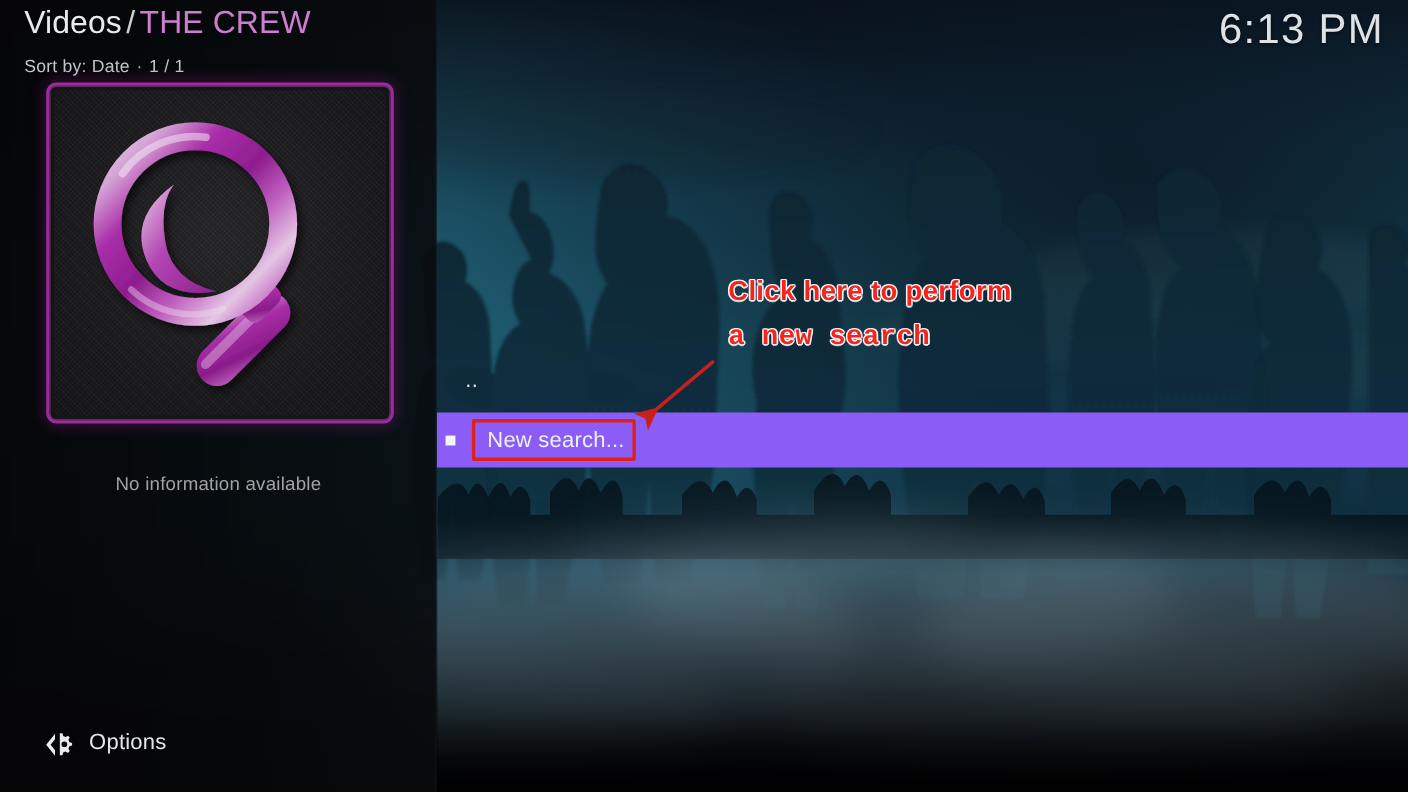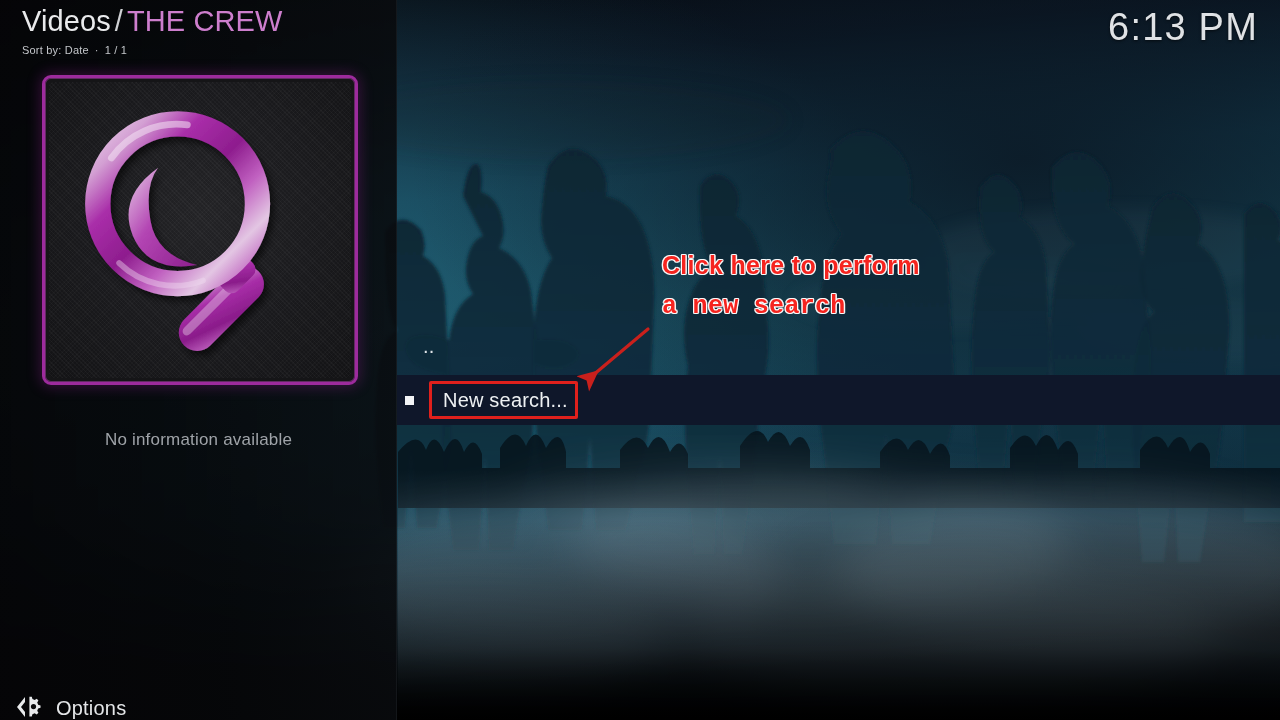--- a/index.html
+++ b/index.html
@@ -28,21 +28,21 @@
   
   #header-block{ position:absolute; left:22px; top:4px; width:360px; }
   #title-line{
     font-size:29px; line-height:34px; font-weight:400; white-space:nowrap;
     letter-spacing:0.1px;
   }
   #title-line .t-videos{ color:#e9eaec; }
   #title-line .t-sep{ color:#cfd1d4; padding:0 4px; }
   #title-line .t-name{ color:#cd7ecd; }
   #subtitle-line{
-    margin-top:2px; font-size:11px; line-height:20px; color:#c3c6ca; white-space:nowrap;
+    margin-top:13px; font-size:16px; line-height:20px; color:#c3c6ca; white-space:nowrap;
     letter-spacing:0.2px;
   }
   #subtitle-line .sub-dot{ padding:0 6px; color:#b7babe; }
 
   
   #thumb-wrap{
     position:absolute; left:42px; top:75px; width:316px; height:310px;
   }
   #thumb-border{
     position:absolute; inset:0; border:3px solid #9d2b9d; border-radius:9px;
@@ -59,43 +59,43 @@
   }
   #thumb-inner svg{ position:absolute; left:0; top:0; width:100%; height:100%; }
 
   #plot-text{
     position:absolute; left:0; top:430px; width:397px; text-align:center;
     font-size:17px; color:#9fa3a8; letter-spacing:0.2px;
   }
 
   
   #options-bar{
-    position:absolute; left:0; bottom:0; width:397px; height:56px;
-    display:flex; align-items:flex-end; padding-left:14px;
+    position:absolute; left:13px; bottom:0; width:397px; height:56px;
+    display:flex; align-items:flex-start; padding-left:26px;
   }
   #options-icon{ width:30px; height:26px; margin-right:12px; flex:0 0 auto; }
   #options-label{ font-size:20px; color:#e4e6e8; letter-spacing:0.2px; }
 
   
   #clock{
     position:absolute; right:22px; top:4px;
     font-size:38px; line-height:46px; color:#dfe2e5; font-weight:300;
     letter-spacing:1.2px; white-space:nowrap;
     text-shadow:0 1px 3px rgba(0,0,0,0.6);
   }
 
   
   #list{ position:absolute; left:397px; top:0; width:883px; height:720px; }
 
   .list-row{
     position:absolute; left:0; width:883px; height:50px;
     display:flex; align-items:center;
   }
   #row-parent{ top:328px; }
-  #row-newsearch{ top:375px; background:#0f172a; }
+  #row-newsearch{ top:375px; background:#8b5cf6; }
 
   .row-bullet-slot{ width:24px; flex:0 0 auto; display:flex; justify-content:center; }
   .row-bullet{ width:9px; height:9px; background:#f2f4f6; display:block; }
 
   .row-label{
     font-size:20px; color:#eef1f3; letter-spacing:0.2px; white-space:nowrap;
   }
   #row-parent .row-label{
     font-size:20px; color:#dfe4e8; padding-left:26px; margin-top:-14px;
   }

